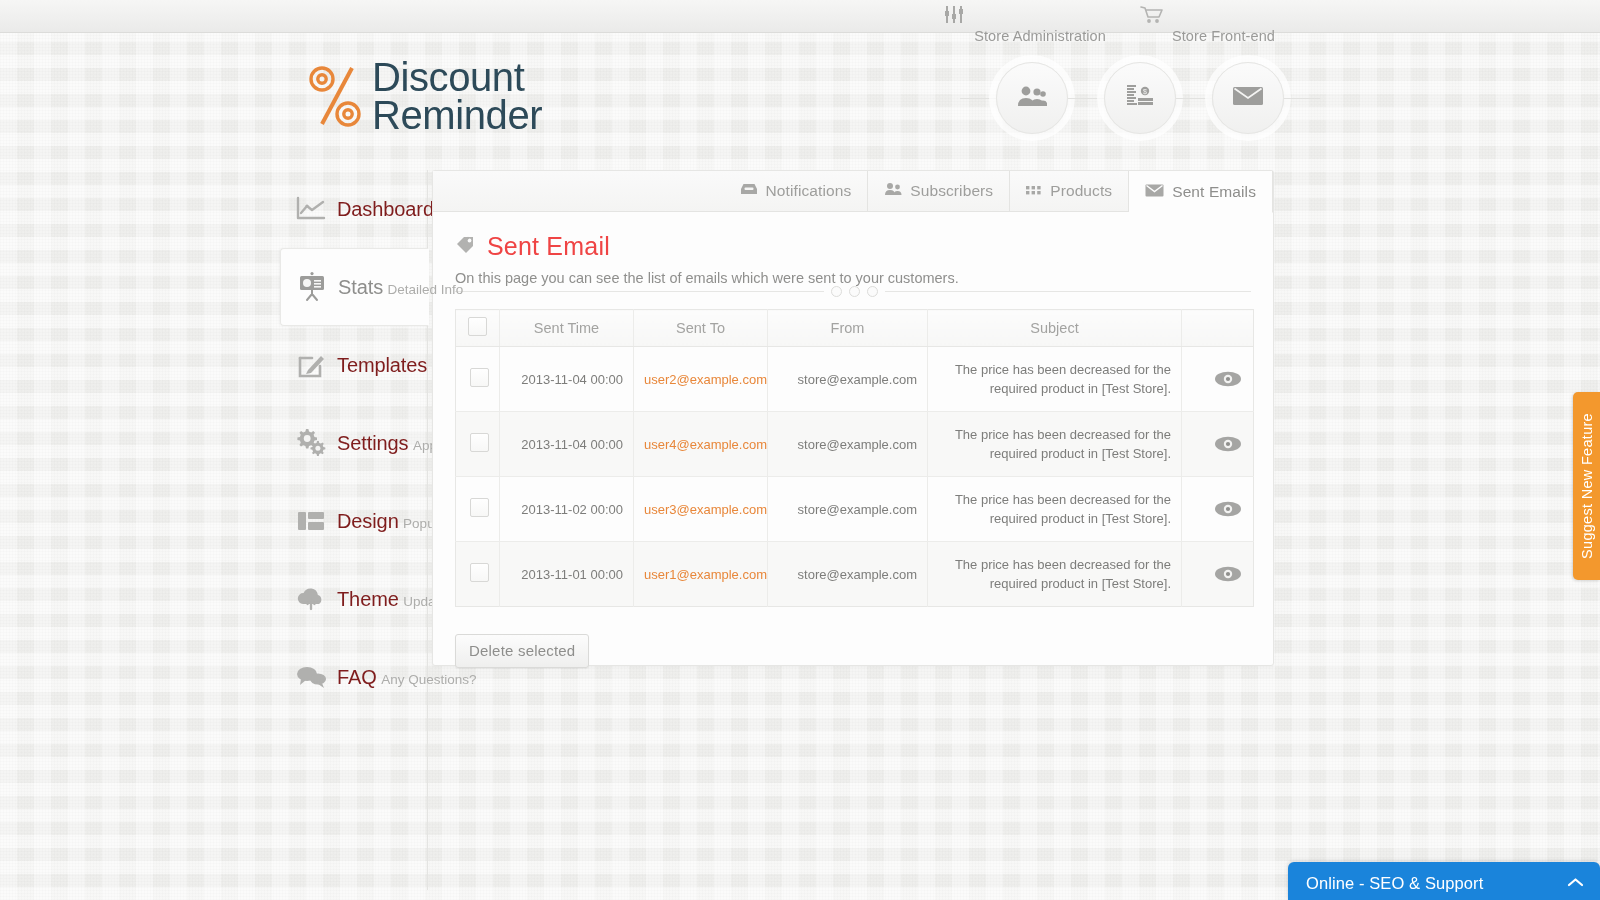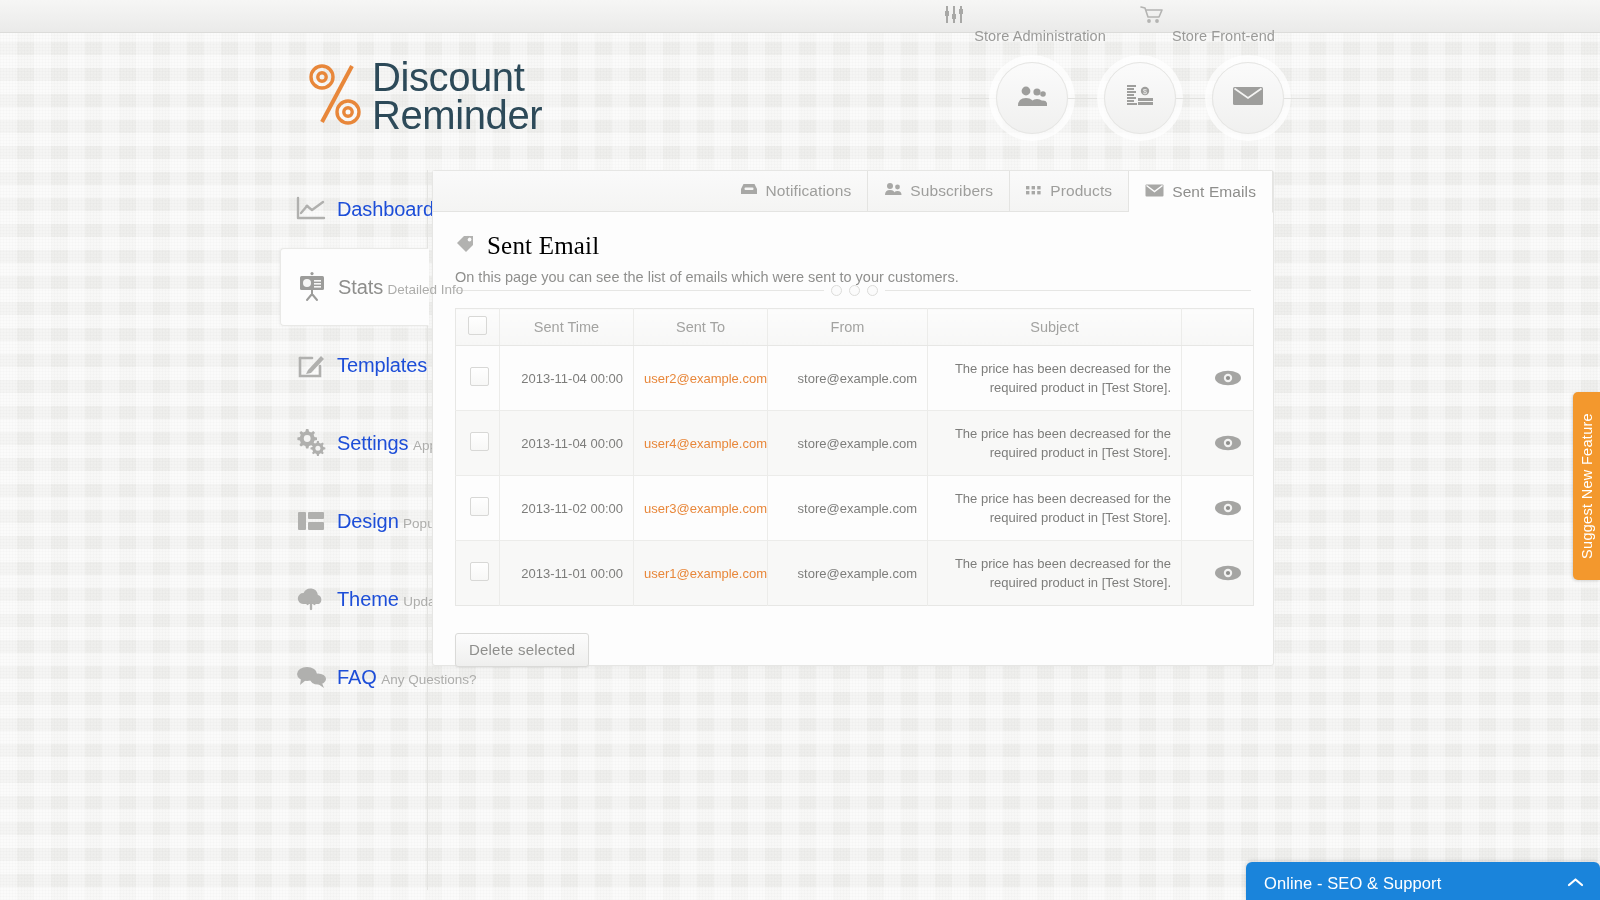--- a/index.html
+++ b/index.html
@@ -36,21 +36,21 @@
     white-space: nowrap;
   }
   .topbar-link .tb-label { letter-spacing: .1px; margin-top: 40px; }
 
   .icon-sliders { display:block; }
   .icon-cart { display:block; }
 
   
   .logo {
     position: absolute; left: 306px; top: 58px;
-    display: flex; align-items: center;
+    display: flex; align-items: flex-end;
   }
   .logo-mark {
     position: relative; width: 60px; height: 72px; flex: none;
   }
   .logo-text {
     font-family: "Liberation Sans", sans-serif;
     font-size: 40px; line-height: 38px;
     color: #2d4a59; font-weight: 400;
     letter-spacing: -0.4px;
     padding-left: 6px;
@@ -87,21 +87,21 @@
     padding-left: 14px;
     cursor: pointer;
   }
   .side-item .si-icon {
     width: 34px; height: 34px; flex: none;
     display: flex; align-items: center; justify-content: center;
     margin-right: 9px;
   }
   .si-text { white-space: nowrap; }
   .si-title {
-    font-size: 20px; color: #1d4ed8; line-height: 21px;
+    font-size: 20px; color: #7f1d1d; line-height: 21px;
     letter-spacing: -0.1px;
     font-family: "Liberation Sans Narrow", "Liberation Sans", sans-serif;
   }
   .si-sub {
     font-size: 13.5px; color: #adadab; line-height: 17px; margin-top: 22px;
   }
   .side-item.active {
     background: #fdfdfd;
     border: 1px solid #e9e9e7;
     border-right: 1px solid #fdfdfd;
@@ -140,22 +140,22 @@
     background: #fdfdfd;
     color: #8e8e8c;
     margin-bottom: -1px;
     border-bottom: 1px solid #fdfdfd;
     height: 42px;
   }
 
   .panel-body { padding: 20px 22px 0 22px; }
   .page-title {
     display: flex; align-items: center; gap: 10px;
-    font-size: 25px; color: #000000;
-    font-family: Liberation Serif, serif;
+    font-size: 25px; color: #ef4444;
+    font-family: Liberation Sans, sans-serif;
     letter-spacing: .2px;
     margin-bottom: 9px;
   }
   .page-desc { font-size: 14.5px; color: #8f8f8d; }
 
   .divider-row {
     display: flex; align-items: center; gap: 7px;
     margin-bottom: 12px;
   }
   .divider-row .dl { height: 1px; background: #e6e6e4; }
@@ -240,21 +240,21 @@
     writing-mode: vertical-rl;
     transform: rotate(180deg);
     color: #ffffff; font-size: 14.5px;
     letter-spacing: .3px;
     white-space: nowrap;
   }
 
   
   .chatbar {
     position: absolute; right: 0; bottom: 0;
-    width: 354px; height: 38px;
+    width: 312px; height: 38px;
     background: #1a84db;
     border-radius: 6px 6px 0 0;
     display: flex; align-items: center; justify-content: space-between;
     padding: 4px 16px 0 18px;
     cursor: pointer;
     box-shadow: 0 -1px 4px rgba(0,0,0,0.15);
   }
   .chatbar .cb-label { color: #ffffff; font-size: 16.5px; letter-spacing: .1px; }
 </style>
 </head>

